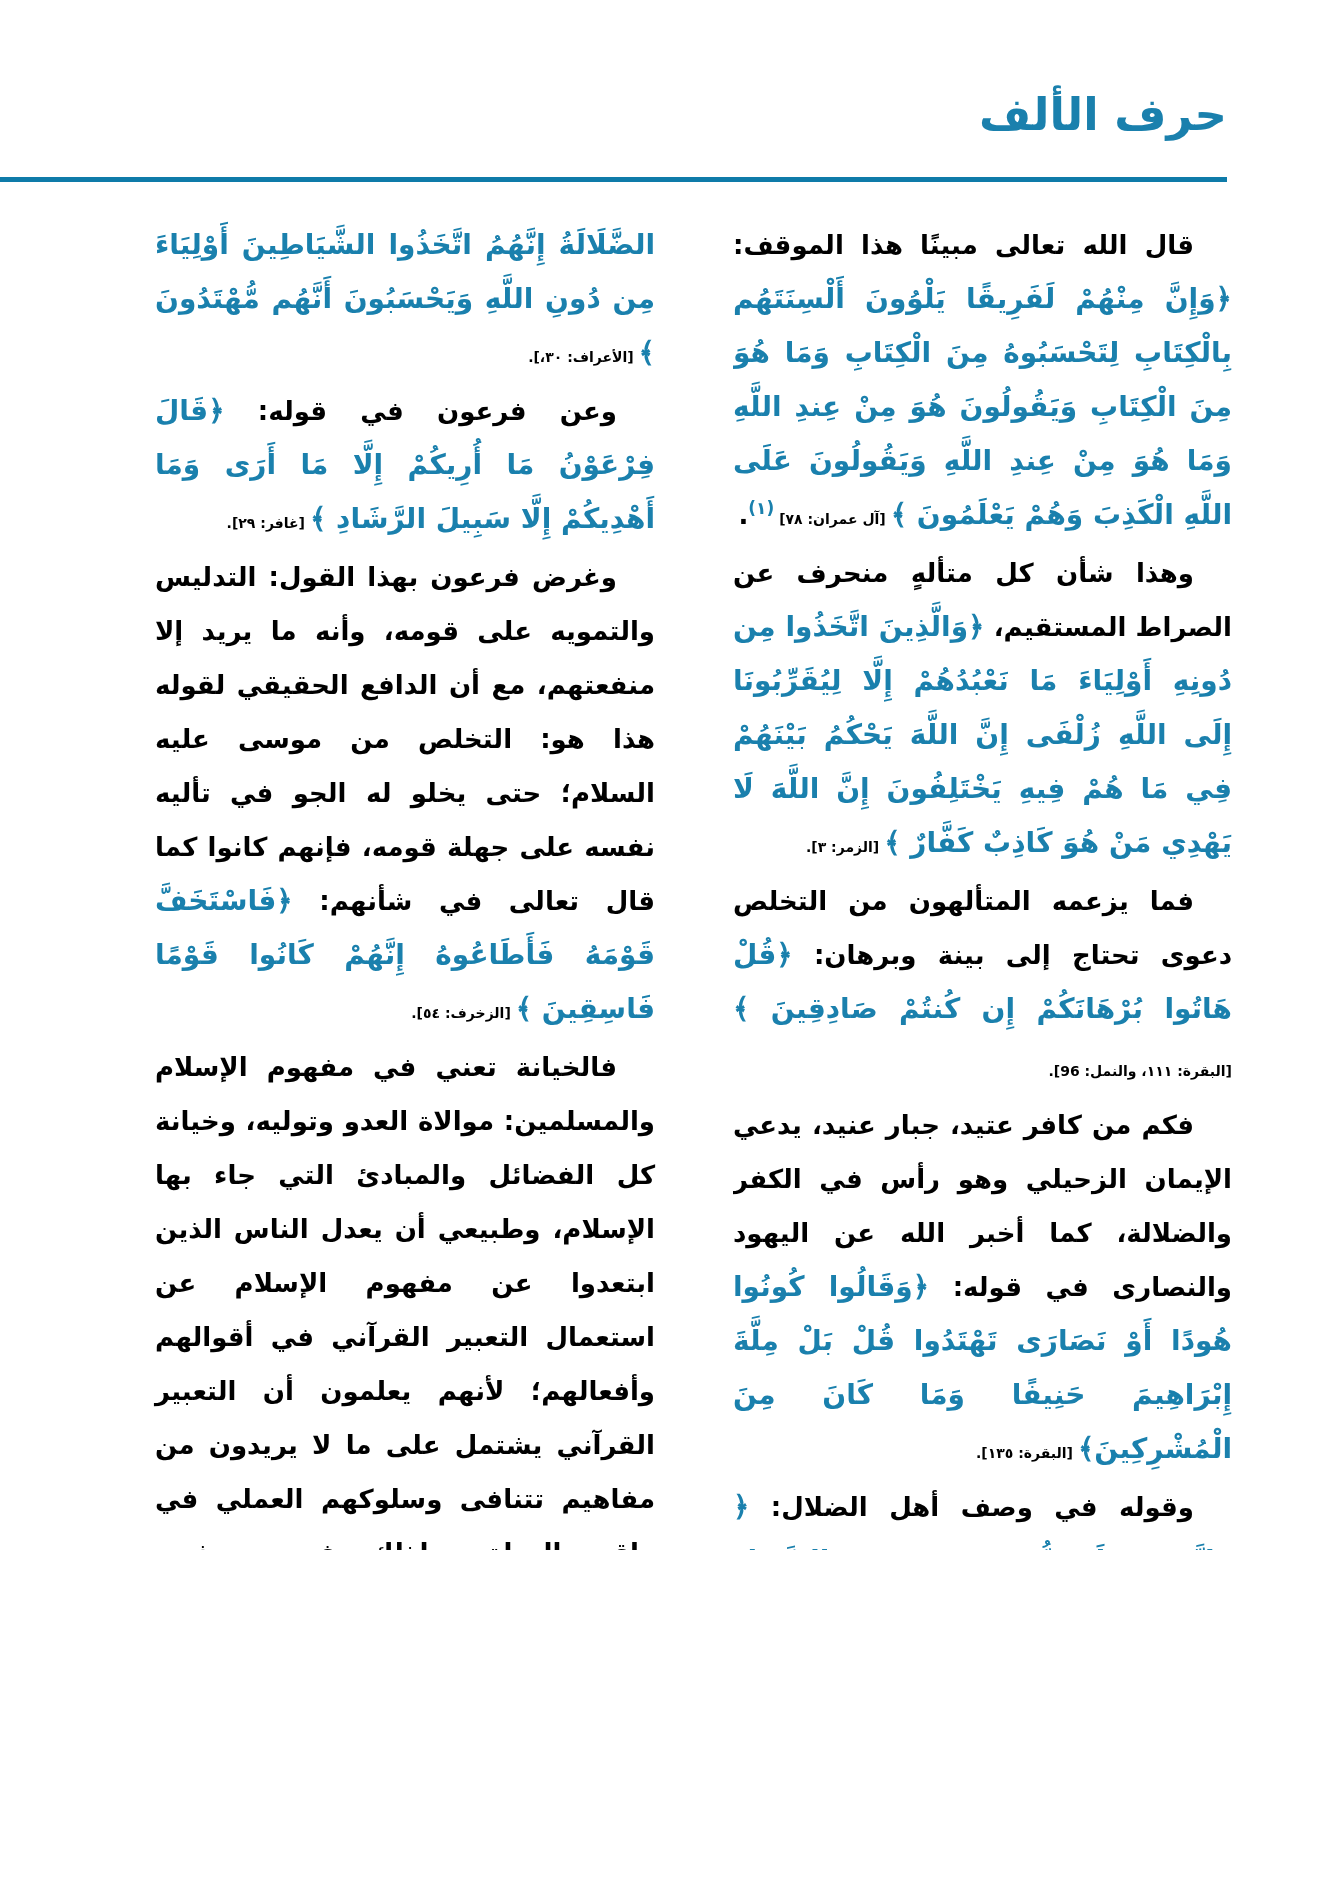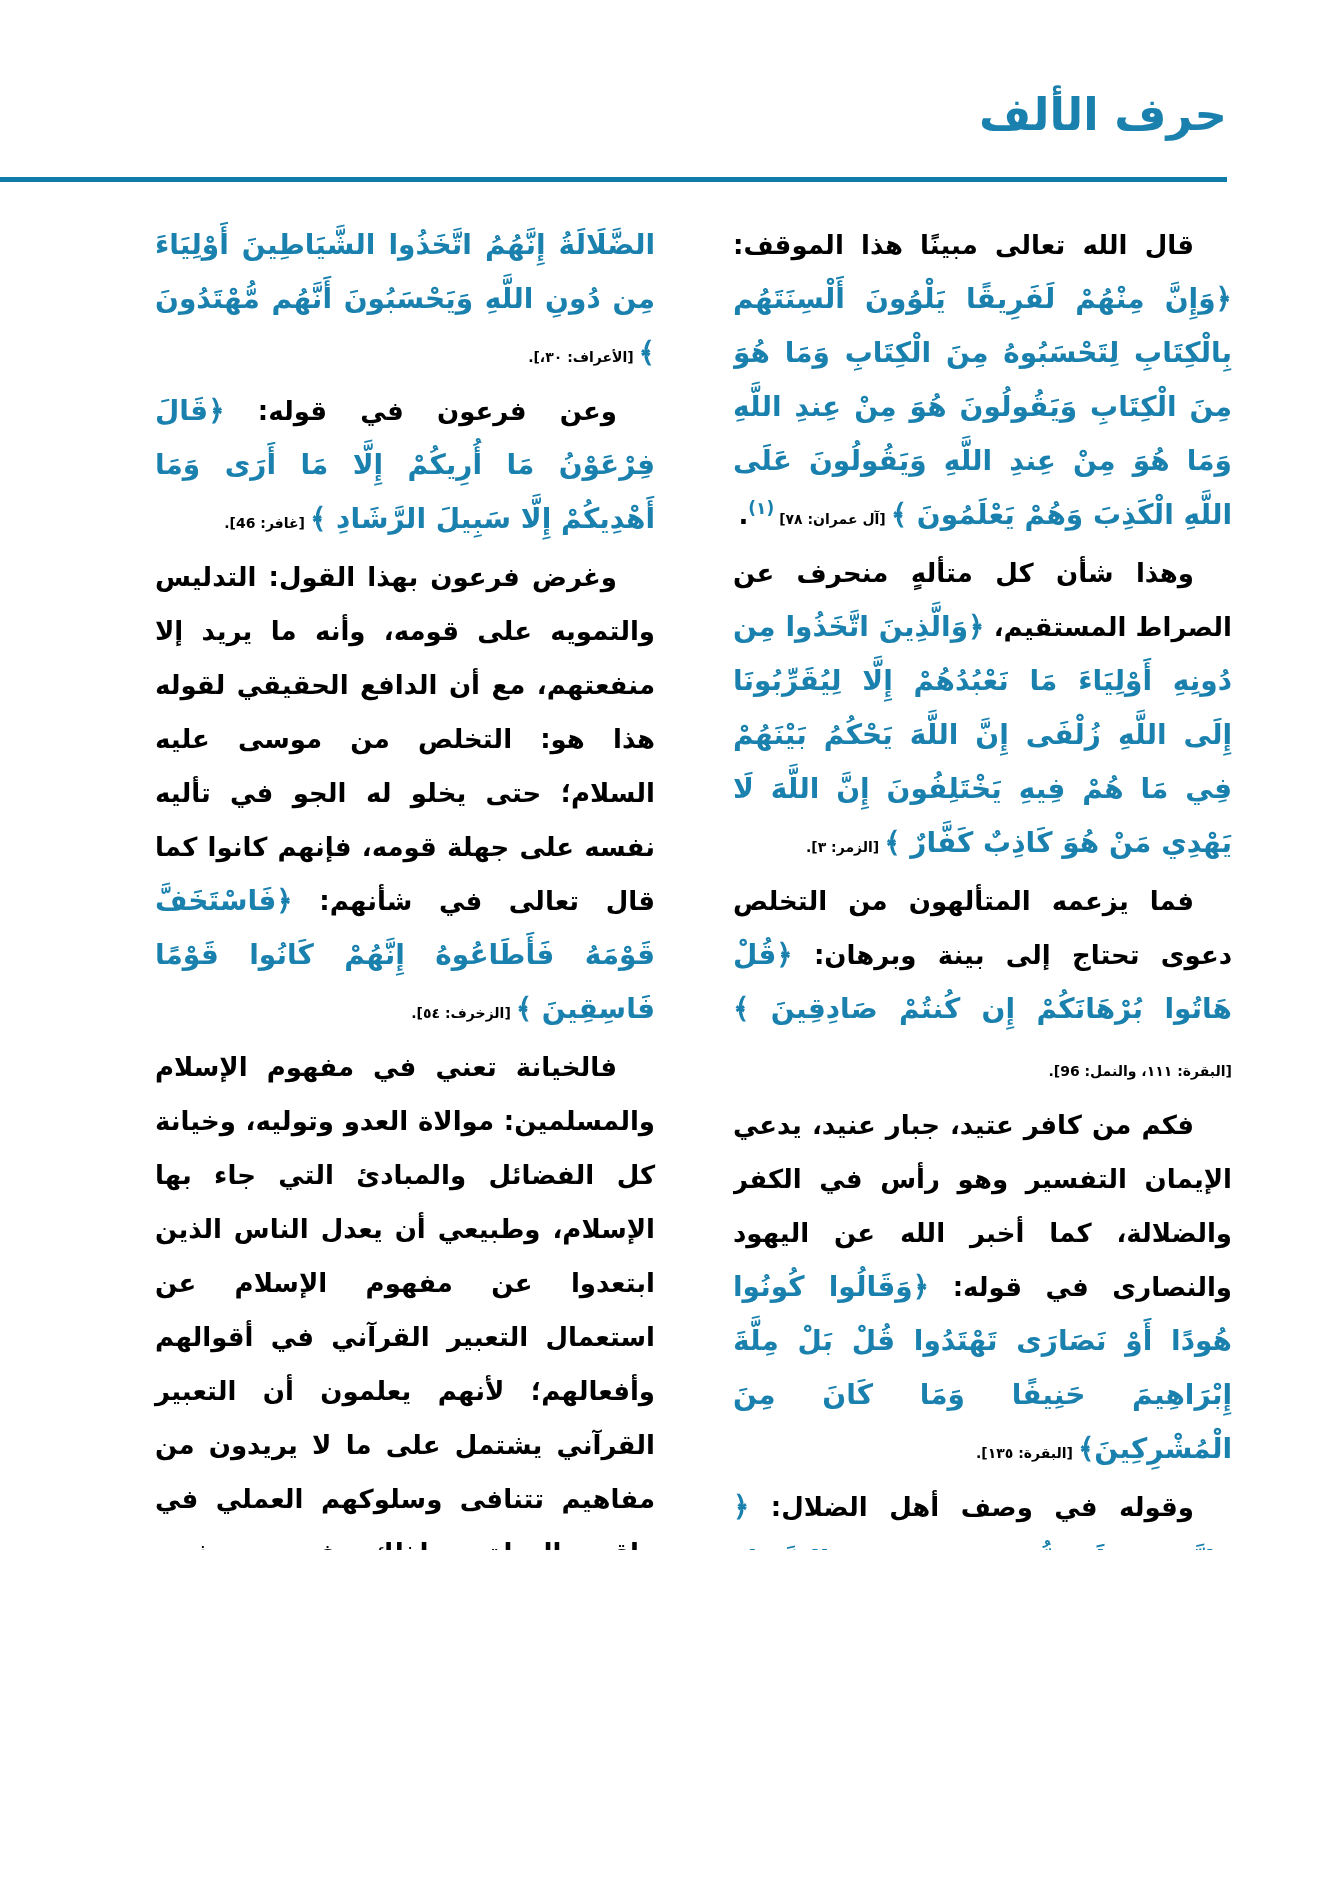--- a/index.html
+++ b/index.html
@@ -129,26 +129,26 @@
 
   <div class="header-title">حرف الألف</div>
 
   <div class="header-rule"></div>
 
   <div class="columns">
     <div class="col col-right">
         <p class="para"><span class="seg-normal">قال الله تعالى مبينًا هذا الموقف: </span><span class="seg-quran">﴿وَإِنَّ مِنْهُمْ لَفَرِيقًا يَلْوُونَ أَلْسِنَتَهُم بِالْكِتَابِ لِتَحْسَبُوهُ مِنَ الْكِتَابِ وَمَا هُوَ مِنَ الْكِتَابِ وَيَقُولُونَ هُوَ مِنْ عِندِ اللَّهِ وَمَا هُوَ مِنْ عِندِ اللَّهِ وَيَقُولُونَ عَلَى اللَّهِ الْكَذِبَ وَهُمْ يَعْلَمُونَ ﴾</span><span class="seg-ref"> [آل عمران: ٧٨] </span><span class="seg-fnmark">(١)</span><span class="seg-normal">.</span></p>
         <p class="para"><span class="seg-normal">وهذا شأن كل متألهٍ منحرف عن الصراط المستقيم، </span><span class="seg-quran">﴿وَالَّذِينَ اتَّخَذُوا مِن دُونِهِ أَوْلِيَاءَ مَا نَعْبُدُهُمْ إِلَّا لِيُقَرِّبُونَا إِلَى اللَّهِ زُلْفَى إِنَّ اللَّهَ يَحْكُمُ بَيْنَهُمْ فِي مَا هُمْ فِيهِ يَخْتَلِفُونَ إِنَّ اللَّهَ لَا يَهْدِي مَنْ هُوَ كَاذِبٌ كَفَّارٌ ﴾</span><span class="seg-ref"> [الزمر: ٣].</span></p>
         <p class="para"><span class="seg-normal">فما يزعمه المتألهون من التخلص دعوى تحتاج إلى بينة وبرهان: </span><span class="seg-quran">﴿قُلْ هَاتُوا بُرْهَانَكُمْ إِن كُنتُمْ صَادِقِينَ ﴾</span><span class="seg-ref"> [البقرة: ١١١، والنمل: 96].</span></p>
-        <p class="para"><span class="seg-normal">فكم من كافر عتيد، جبار عنيد، يدعي الإيمان التفسير وهو رأس في الكفر والضلالة، كما أخبر الله عن اليهود والنصارى في قوله: </span><span class="seg-quran">﴿وَقَالُوا كُونُوا هُودًا أَوْ نَصَارَى تَهْتَدُوا قُلْ بَلْ مِلَّةَ إِبْرَاهِيمَ حَنِيفًا وَمَا كَانَ مِنَ الْمُشْرِكِينَ﴾</span><span class="seg-ref"> [البقرة: ١٣٥].</span></p>
+        <p class="para"><span class="seg-normal">فكم من كافر عتيد، جبار عنيد، يدعي الإيمان الزحيلي وهو رأس في الكفر والضلالة، كما أخبر الله عن اليهود والنصارى في قوله: </span><span class="seg-quran">﴿وَقَالُوا كُونُوا هُودًا أَوْ نَصَارَى تَهْتَدُوا قُلْ بَلْ مِلَّةَ إِبْرَاهِيمَ حَنِيفًا وَمَا كَانَ مِنَ الْمُشْرِكِينَ﴾</span><span class="seg-ref"> [البقرة: ١٣٥].</span></p>
         <p class="para"><span class="seg-normal">وقوله في وصف أهل الضلال: </span><span class="seg-quran">﴿ وَإِنَّهُمْ لَيَصُدُّونَهُمْ عَنِ السَّبِيلِ وَيَحْسَبُونَ أَنَّهُم مُّهْتَدُونَ﴾</span><span class="seg-ref"> [الزخرف: ٣٧،].</span></p>
       </div>
     <div class="col col-left">
         <p class="para no-indent"><span class="seg-quran">الضَّلَالَةُ إِنَّهُمُ اتَّخَذُوا الشَّيَاطِينَ أَوْلِيَاءَ مِن دُونِ اللَّهِ وَيَحْسَبُونَ أَنَّهُم مُّهْتَدُونَ ﴾</span><span class="seg-ref"> [الأعراف: ٣٠،].</span></p>
-        <p class="para"><span class="seg-normal">وعن فرعون في قوله: </span><span class="seg-quran">﴿قَالَ فِرْعَوْنُ مَا أُرِيكُمْ إِلَّا مَا أَرَى وَمَا أَهْدِيكُمْ إِلَّا سَبِيلَ الرَّشَادِ ﴾</span><span class="seg-ref"> [غافر: 46].</span></p>
+        <p class="para"><span class="seg-normal">وعن فرعون في قوله: </span><span class="seg-quran">﴿قَالَ فِرْعَوْنُ مَا أُرِيكُمْ إِلَّا مَا أَرَى وَمَا أَهْدِيكُمْ إِلَّا سَبِيلَ الرَّشَادِ ﴾</span><span class="seg-ref"> [غافر: ٢٩].</span></p>
         <p class="para"><span class="seg-normal">وغرض فرعون بهذا القول: التدليس والتمويه على قومه، وأنه ما يريد إلا منفعتهم، مع أن الدافع الحقيقي لقوله هذا هو: التخلص من موسى عليه السلام؛ حتى يخلو له الجو في تأليه نفسه على جهلة قومه، فإنهم كانوا كما قال تعالى في شأنهم: </span><span class="seg-quran">﴿فَاسْتَخَفَّ قَوْمَهُ فَأَطَاعُوهُ إِنَّهُمْ كَانُوا قَوْمًا فَاسِقِينَ ﴾</span><span class="seg-ref"> [الزخرف: ٥٤].</span></p>
         <p class="para"><span class="seg-normal">فالخيانة تعني في مفهوم الإسلام والمسلمين: موالاة العدو وتوليه، وخيانة كل الفضائل والمبادئ التي جاء بها الإسلام، وطبيعي أن يعدل الناس الذين ابتعدوا عن مفهوم الإسلام عن استعمال التعبير القرآني في أقوالهم وأفعالهم؛ لأنهم يعلمون أن التعبير القرآني يشتمل على ما لا يريدون من مفاهيم تتنافى وسلوكهم العملي في واقع الحياة، ولذلك فهم يصفون موالاتهم</span></p>
       </div>
   </div>
 
   <div class="footnote">
     <div class="footnote-rule"></div>
     <div class="footnote-line">
       <span class="fn-marker">(١)</span>
       <span class="fn-text">الوسيط، الزحيلي ١/ ٢٠٦.</span>

